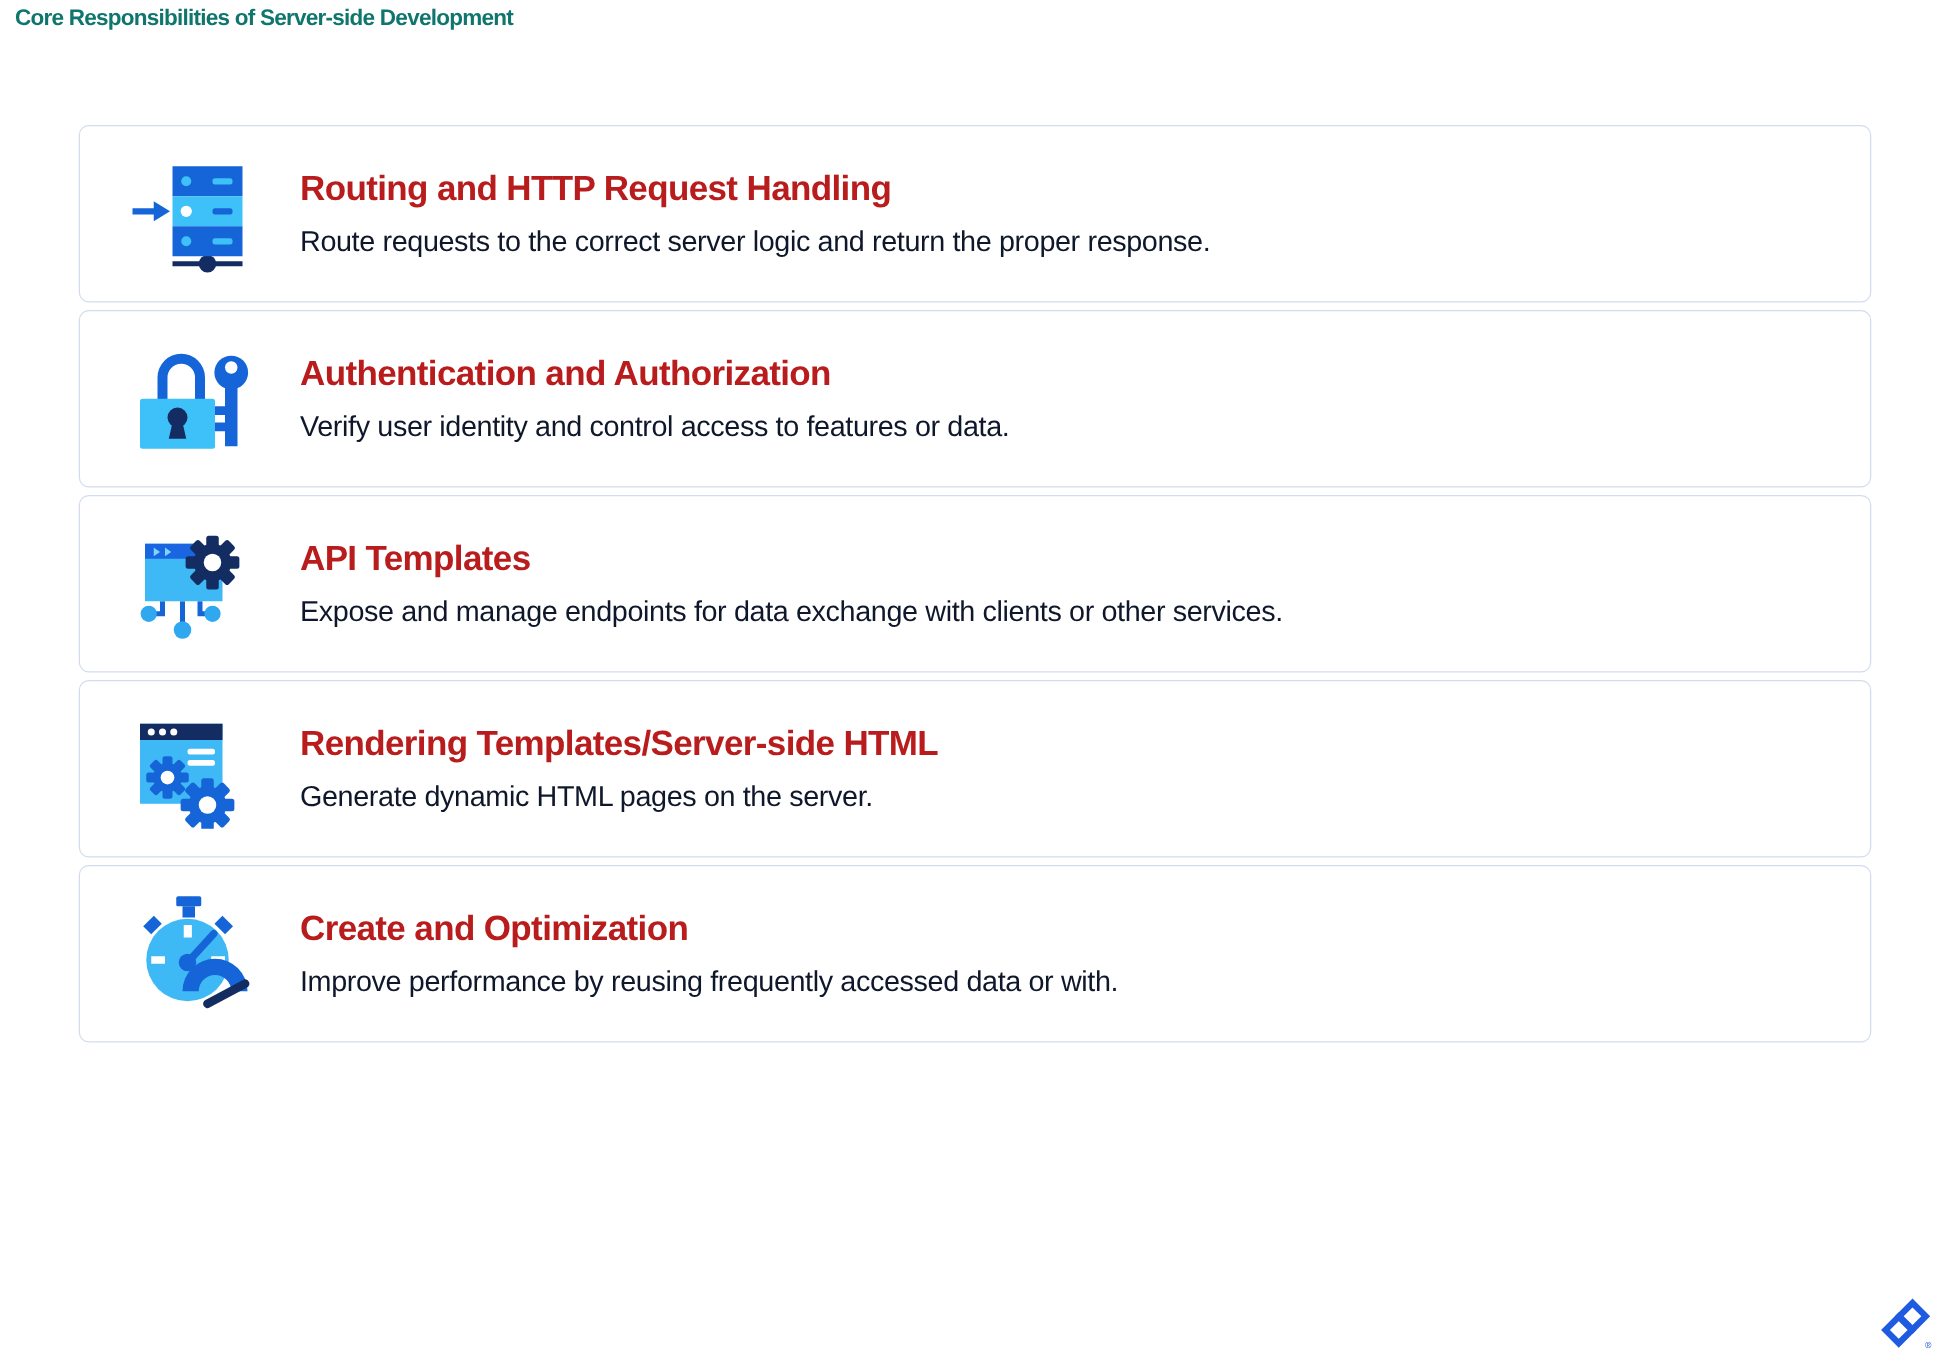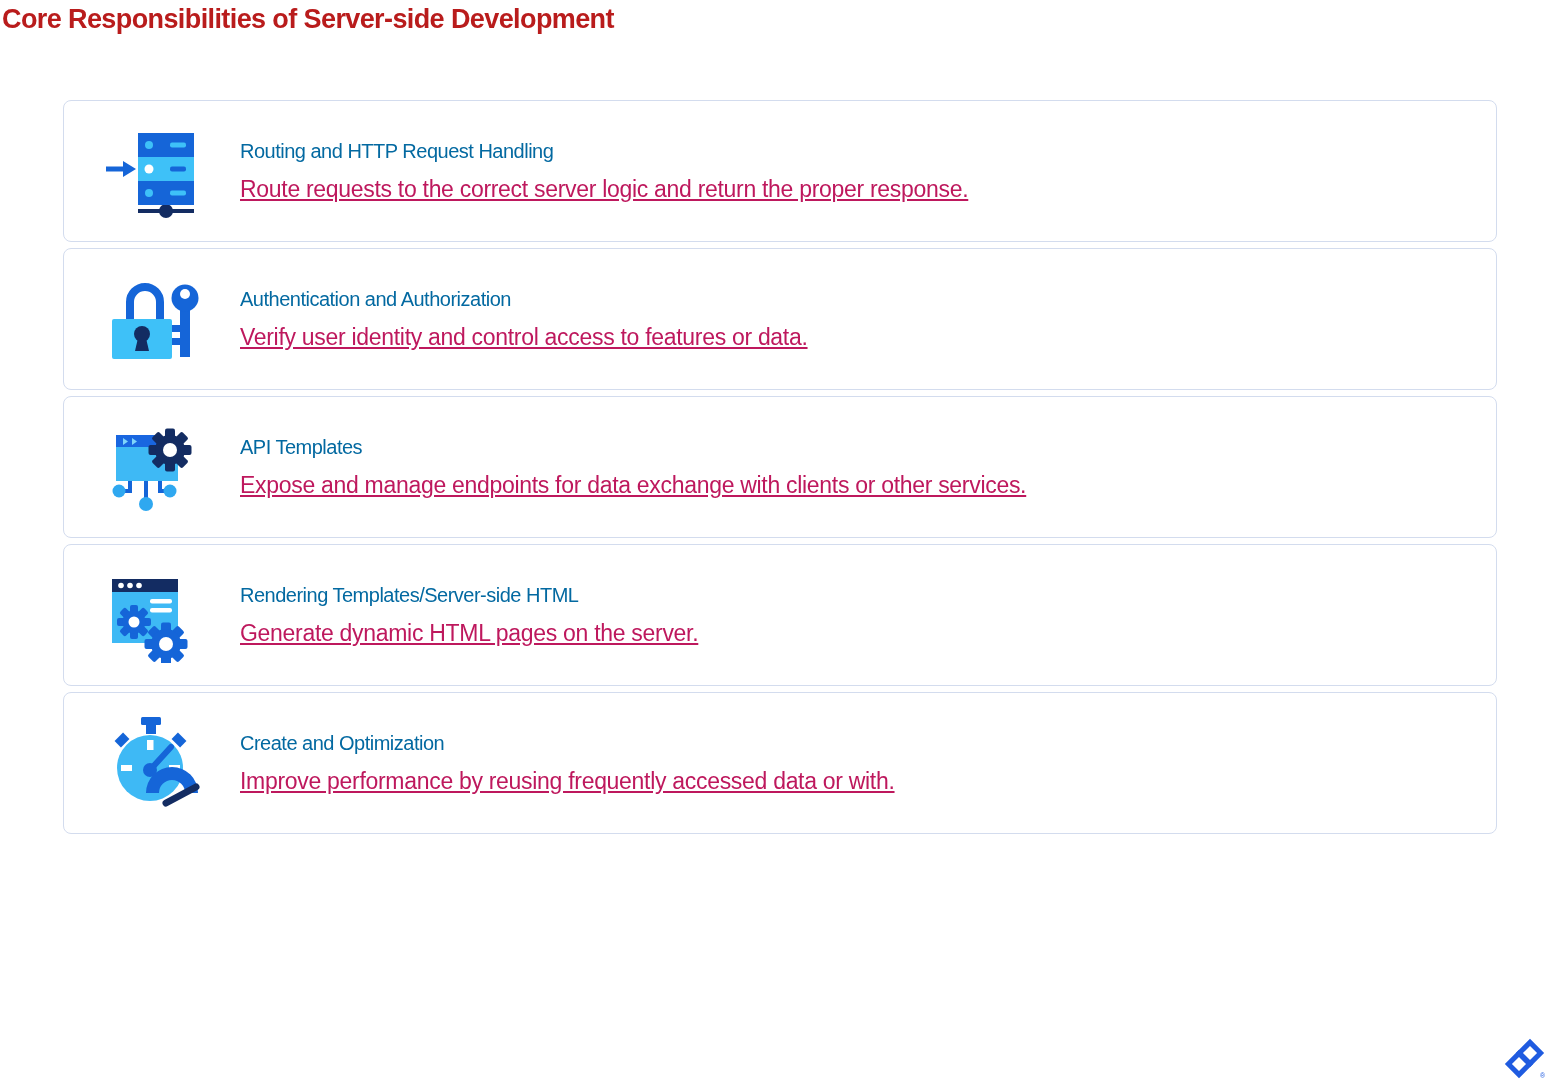--- a/index.html
+++ b/index.html
@@ -1,44 +1,44 @@
 <!DOCTYPE html>
 <html><head>
 <meta charset="utf-8">
 <style>
   * { margin: 0; padding: 0; box-sizing: border-box; }
   html, body { width: 1560px; height: 1088px; background: #ffffff;
     font-family: "Liberation Sans", sans-serif; position: relative; overflow: hidden; }
 
   .page-title {
-    position: absolute; left: 2px; top: 4px;
-    font-size: 27px; font-weight: 700; color: #b91c1c; letter-spacing: -0.6px;
+    position: absolute; left: 12px; top: 4px;
+    font-size: 18px; font-weight: 700; color: #0f766e; letter-spacing: -0.6px;
   }
 
   .cards {
     position: absolute; left: 63px; top: 100px; width: 1434px;
     display: flex; flex-direction: column; gap: 6px;
   }
   .card {
     height: 142px; background: #ffffff;
     border: 1px solid #d3dcee; border-radius: 8px;
     display: flex; align-items: center;
   }
   .icon-box {
     width: 96px; height: 96px; flex: none;
     margin-left: 40px; margin-right: 40px;
   }
   .icon-box svg { width: 96px; height: 96px; display: block; }
   .card-text { display: flex; flex-direction: column; }
   .card-title {
-    font-size: 20px; font-weight: 400; color: #0369a1; letter-spacing: -0.5px;
+    font-size: 28px; font-weight: 700; color: #b91c1c; letter-spacing: -0.5px;
     margin-bottom: 13px;
   }
   .card-desc {
-    font-size: 23px; font-weight: 400; color: #be185d; letter-spacing: -0.3px; text-decoration: underline;
+    font-size: 23px; font-weight: 400; color: #0f172a; letter-spacing: -0.3px;
   }
 
   .brand-mark {
     position: absolute; right: 12px; bottom: 6px;
     display: flex; align-items: flex-end;
   }
   .brand-mark svg { width: 44px; height: 44px; display: block; }
 </style>
 </head>
 <body>

